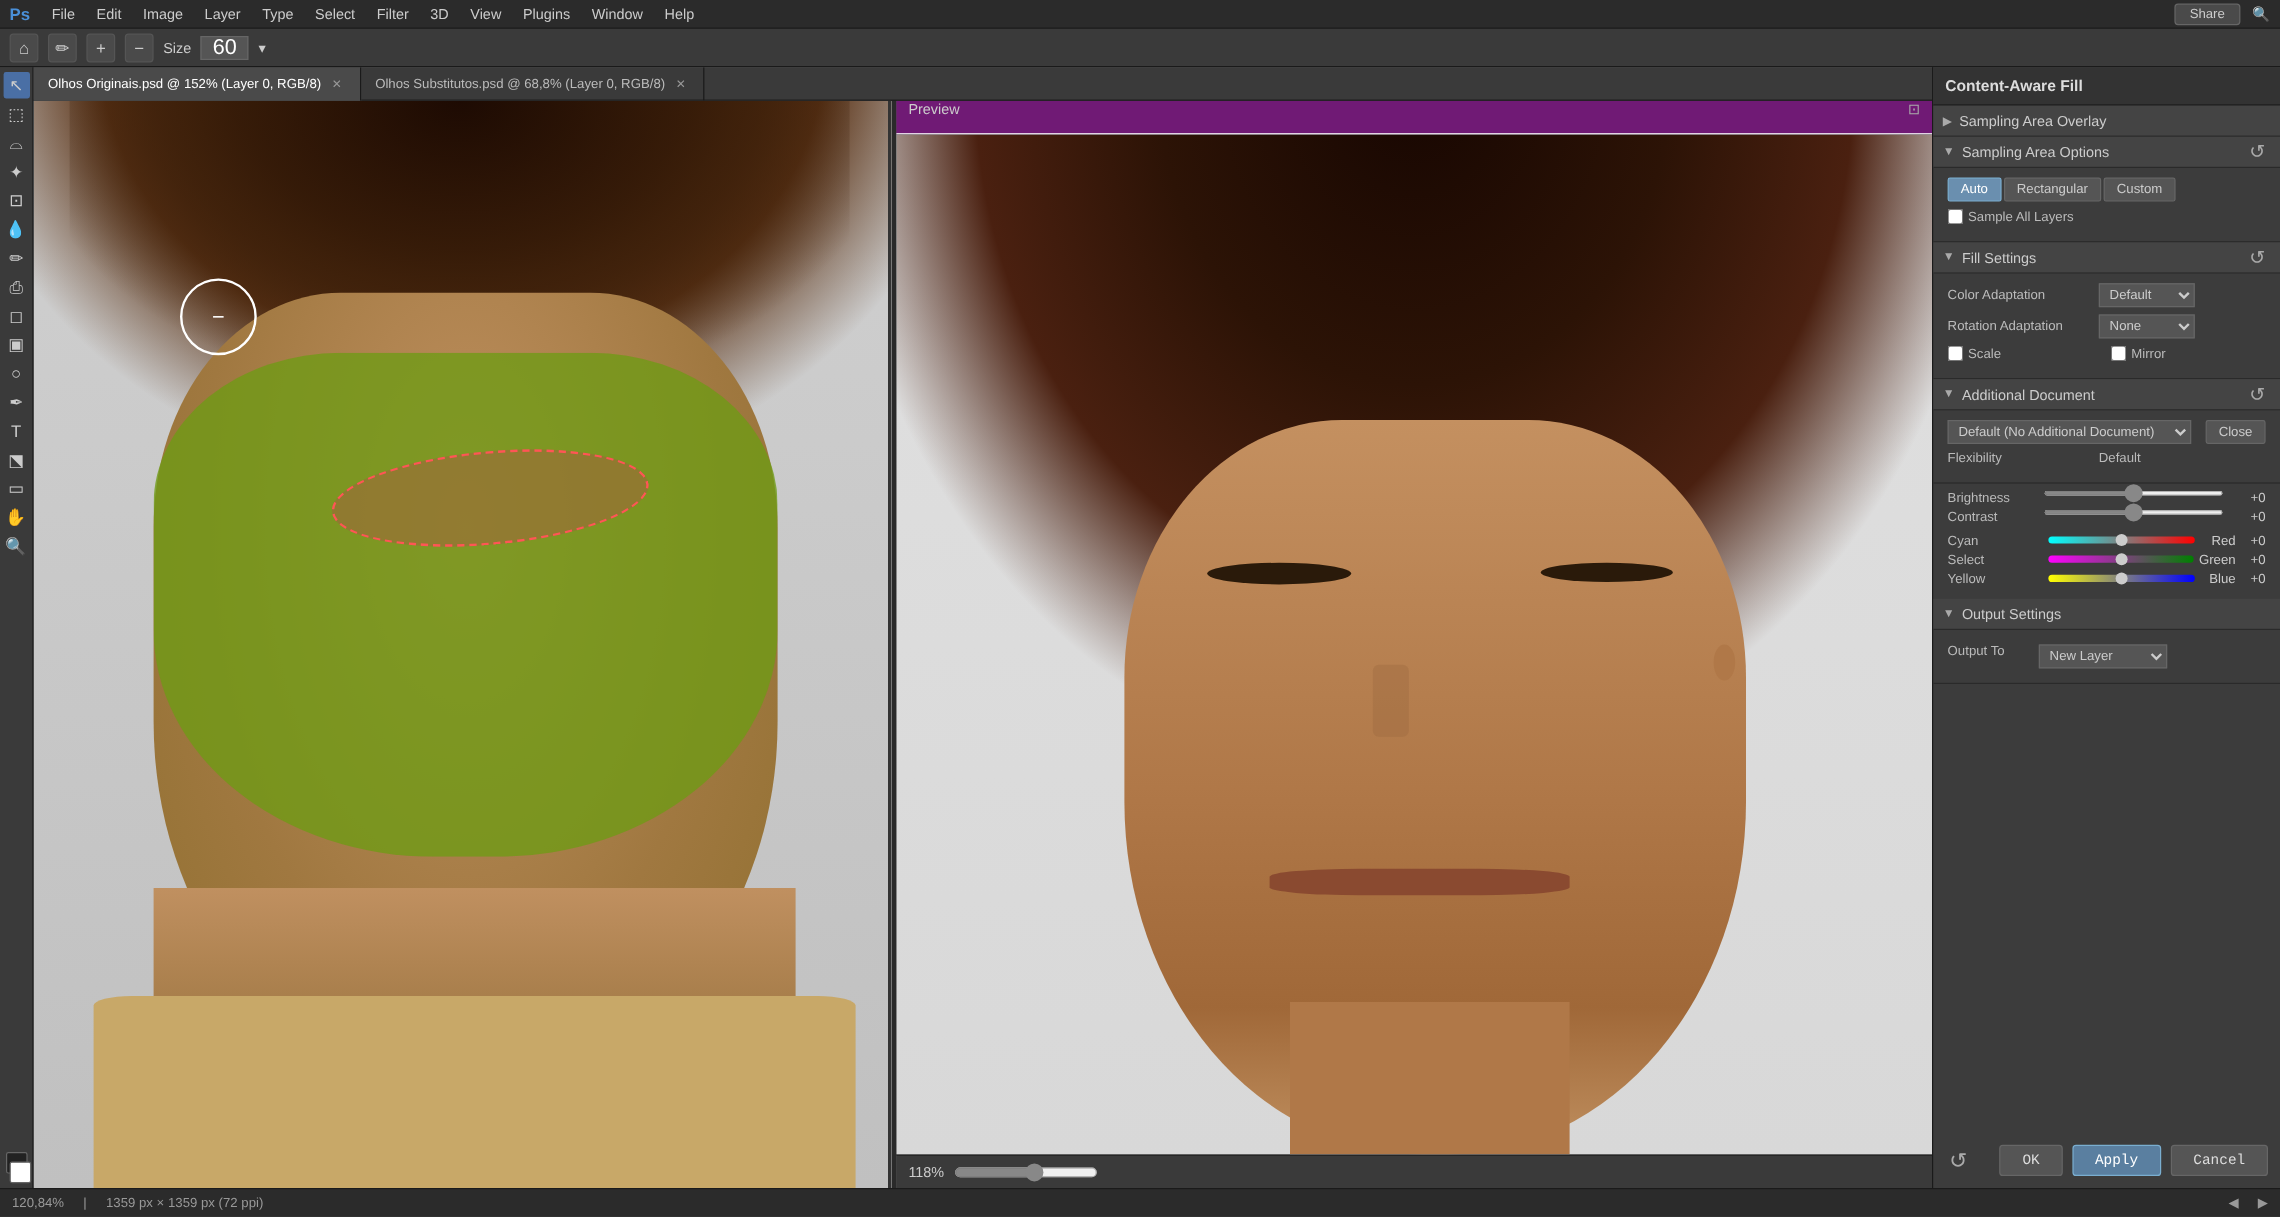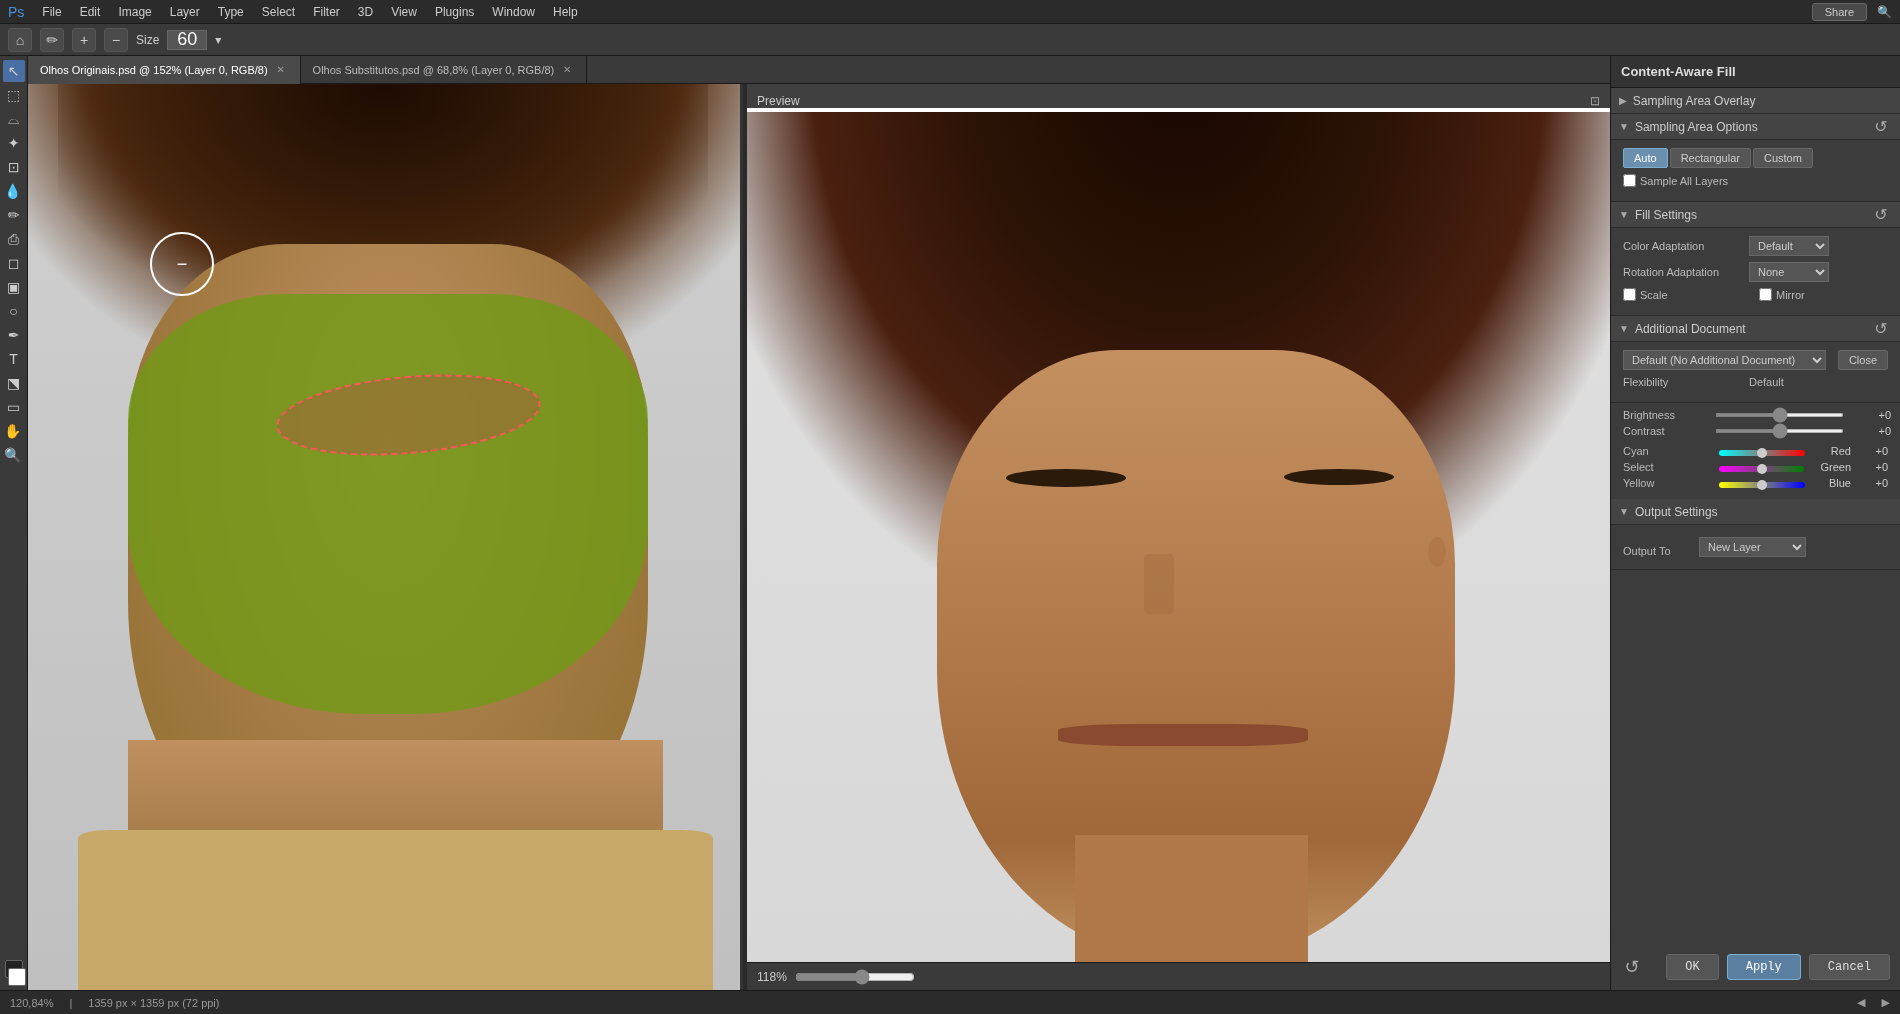--- a/index.html
+++ b/index.html
@@ -150,26 +150,26 @@
 
     
     #right-panel {
       flex: 1;
       background: #555;
       display: flex;
       flex-direction: column;
     }
     #preview-header {
       height: 28px;
-      background: #404040;
-      display: flex;
-      align-items: flex-end;
+      background: #701a75;
+      display: flex;
+      align-items: flex-start;
       padding: 0 10px;
       justify-content: space-between;
-      border-bottom: 4px solid #ffffff;
+      border-bottom: 1px solid #ffffff;
     }
     #preview-image {
       flex: 1;
       background: #666;
       position: relative;
       overflow: hidden;
     }
     #preview-footer {
       height: 28px;
       background: #3a3a3a;
@@ -263,23 +263,23 @@
       align-items: center;
       gap: 4px;
       color: #bbb;
       font-size: 11px;
     }
     .checkbox-label input[type=checkbox] {
       accent-color: #6a8faf;
     }
     .slider-row {
       display: flex;
-      align-items: center;
+      align-items: flex-start;
       margin-bottom: 4px;
-      gap: 12px;
+      gap: 0;
     }
     .slider-row label {
       min-width: 80px;
       color: #bbb;
       font-size: 11px;
     }
     .slider-row input[type=range] {
       flex: 1;
       height: 4px;
       accent-color: #888;
@@ -372,21 +372,21 @@
       width: 4px;
       background: #2a2a2a;
       cursor: col-resize;
     }
 
     .section-reset {
       margin-left: auto;
     }
     .output-row {
       display: flex;
-      align-items: flex-end;
+      align-items: flex-start;
       gap: 6px;
       padding: 4px 0;
     }
     .output-row label {
       color: #bbb;
       font-size: 11px;
       min-width: 70px;
     }
 
     
@@ -397,21 +397,21 @@
       color: #ccc;
       font-size: 11px;
       cursor: pointer;
       border-radius: 2px;
     }
   </style>
 </head>
 <body>
 
 <div id="menu-bar">
-  <span style="color:#4a90d9;font-weight:normal;font-size:14px;margin-right:8px;">Ps</span>
+  <span style="color:#4a90d9;font-weight:bold;font-size:14px;margin-right:8px;">Ps</span>
   <span class="menu-item">File</span>
   <span class="menu-item">Edit</span>
   <span class="menu-item">Image</span>
   <span class="menu-item">Layer</span>
   <span class="menu-item">Type</span>
   <span class="menu-item">Select</span>
   <span class="menu-item">Filter</span>
   <span class="menu-item">3D</span>
   <span class="menu-item">View</span>
   <span class="menu-item">Plugins</span>

